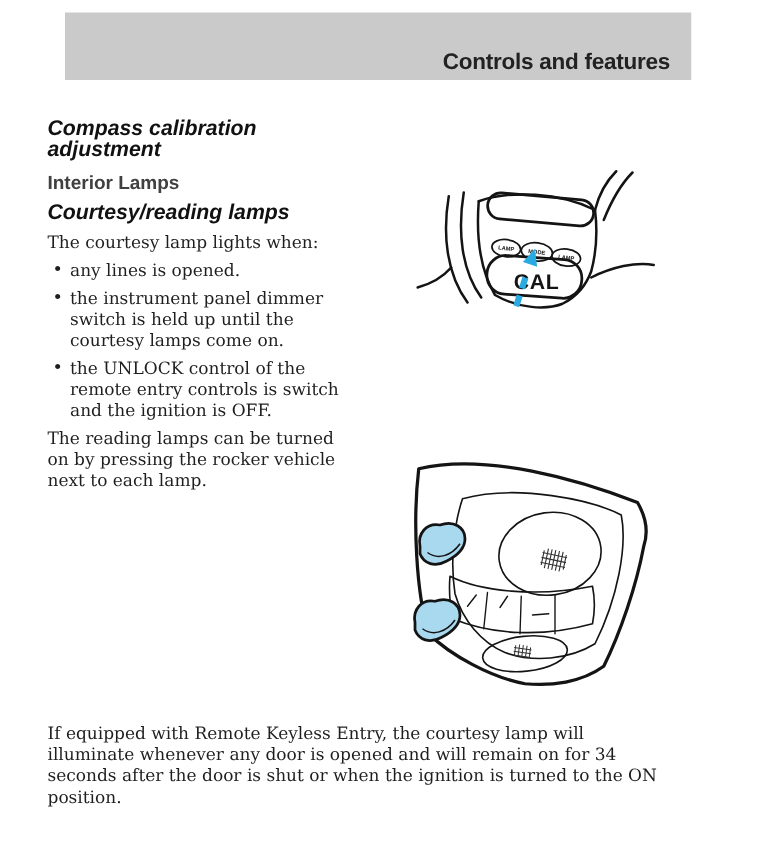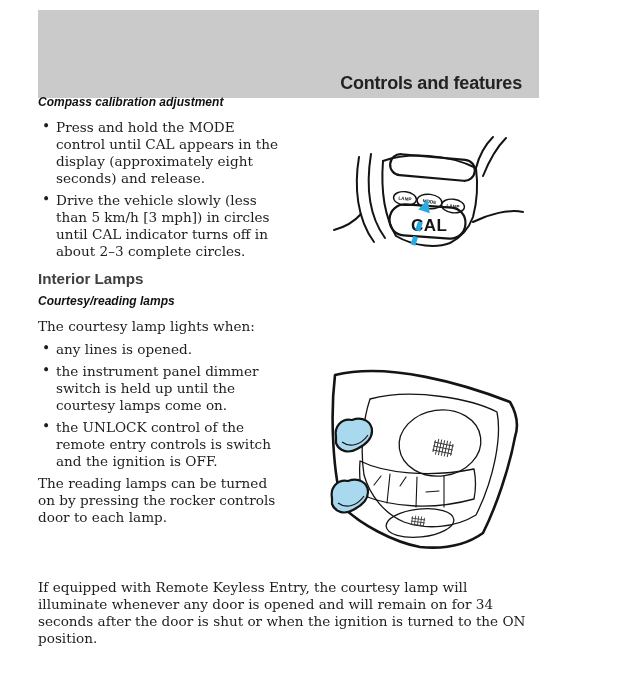--- a/index.html
+++ b/index.html
@@ -5,37 +5,37 @@
   html,body{margin:0;padding:0;background:#ffffff;}
   .page{
     position:relative;
     width:619px;height:682px;
     background:#ffffff;
     font-family:"DejaVu Serif", serif;
     color:#1e1e1e;
     overflow:hidden;
   }
   .header-bar{
-    position:absolute;left:38px;top:10px;width:501px;height:88px;
+    position:absolute;left:52px;top:10px;width:501px;height:54px;
     background:#cacaca;
   }
   .header-title{
     position:absolute;right:17px;bottom:4px;
     font-family:"Liberation Sans", sans-serif;
     font-weight:bold;font-size:18px;color:#222;
     letter-spacing:-0.2px;
   }
   .text-col{
     position:absolute;left:38px;top:94px;width:248px;
     font-size:13.6px;line-height:17px;
   }
   .h-italic{
     font-family:"Liberation Sans", sans-serif;
     font-weight:bold;font-style:italic;
-    font-size:12px;line-height:17px;color:#111;
+    font-size:17px;line-height:17px;color:#111;
     margin:0 0 8px 0;
   }
   .h-plain{
     font-family:"Liberation Sans", sans-serif;
     font-weight:bold;font-size:15.2px;line-height:17px;color:#404040;
     margin:10px 0 6px 0;
   }
   .text-col p{margin:0 0 6px 0;}
   ul.bullets{list-style:none;margin:0 0 0 0;padding:0;}
   ul.bullets li{
@@ -59,33 +59,29 @@
 <body>
 
 <div class="page">
 
   <div class="header-bar">
     <div class="header-title">Controls and features</div>
   </div>
 
   <div class="text-col">
     <h2 class="h-italic">Compass calibration adjustment</h2>
-    <ul class="bullets">
-      <li>Press and hold the MODE control until CAL appears in the display (approximately eight seconds) and release.</li>
-      <li>Drive the vehicle slowly (less than 5 km/h [3 mph]) in circles until CAL indicator turns off in about 2–3 complete circles.</li>
-    </ul>
     <h3 class="h-plain">Interior Lamps</h3>
     <h2 class="h-italic">Courtesy/reading lamps</h2>
     <p>The courtesy lamp lights when:</p>
     <ul class="bullets">
       <li>any lines is opened.</li>
       <li>the instrument panel dimmer switch is held up until the courtesy lamps come on.</li>
       <li>the UNLOCK control of the remote entry controls is switch and the ignition is OFF.</li>
     </ul>
-    <p class="reading-note">The reading lamps can be turned on by pressing the rocker controls door to each lamp.</p>
+    <p class="reading-note">The reading lamps can be turned on by pressing the rocker vehicle next to each lamp.</p>
   </div>
 
   <p class="full-para">If equipped with Remote Keyless Entry, the courtesy lamp will illuminate whenever any door is opened and will remain on for 34 seconds after the door is shut or when the ignition is turned to the ON position.</p>
 
   <svg id="compass-svg" class="illus" width="250" height="135" viewBox="0 0 250 135">
     <g fill="none" stroke="#141414" stroke-width="2" stroke-linecap="round" stroke-linejoin="round">
 
       <path d="M1,98 C12,95 21,90 28,82"></path>
 
       <path d="M26,25 C21,55 24,87 41,110"></path>

